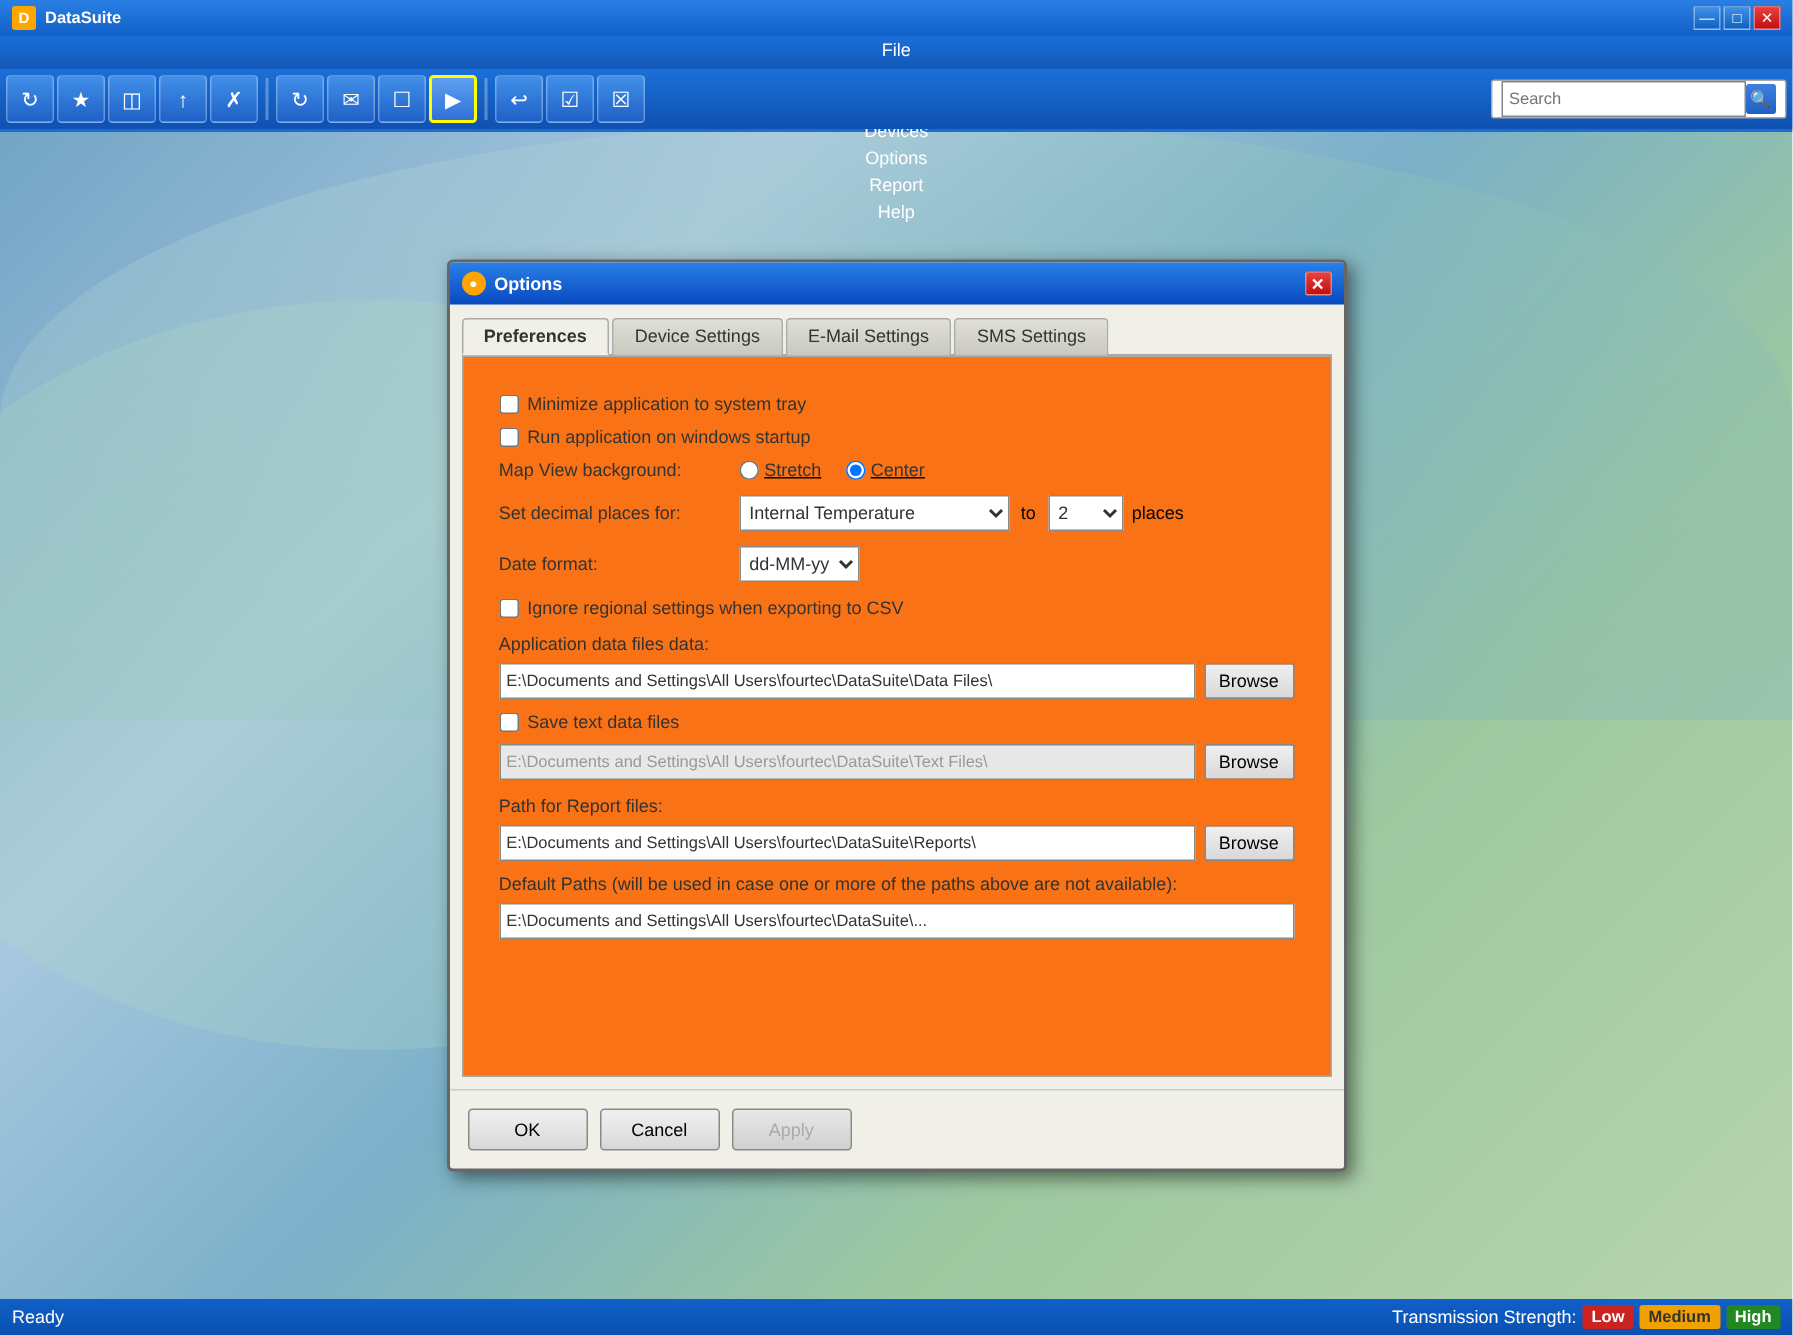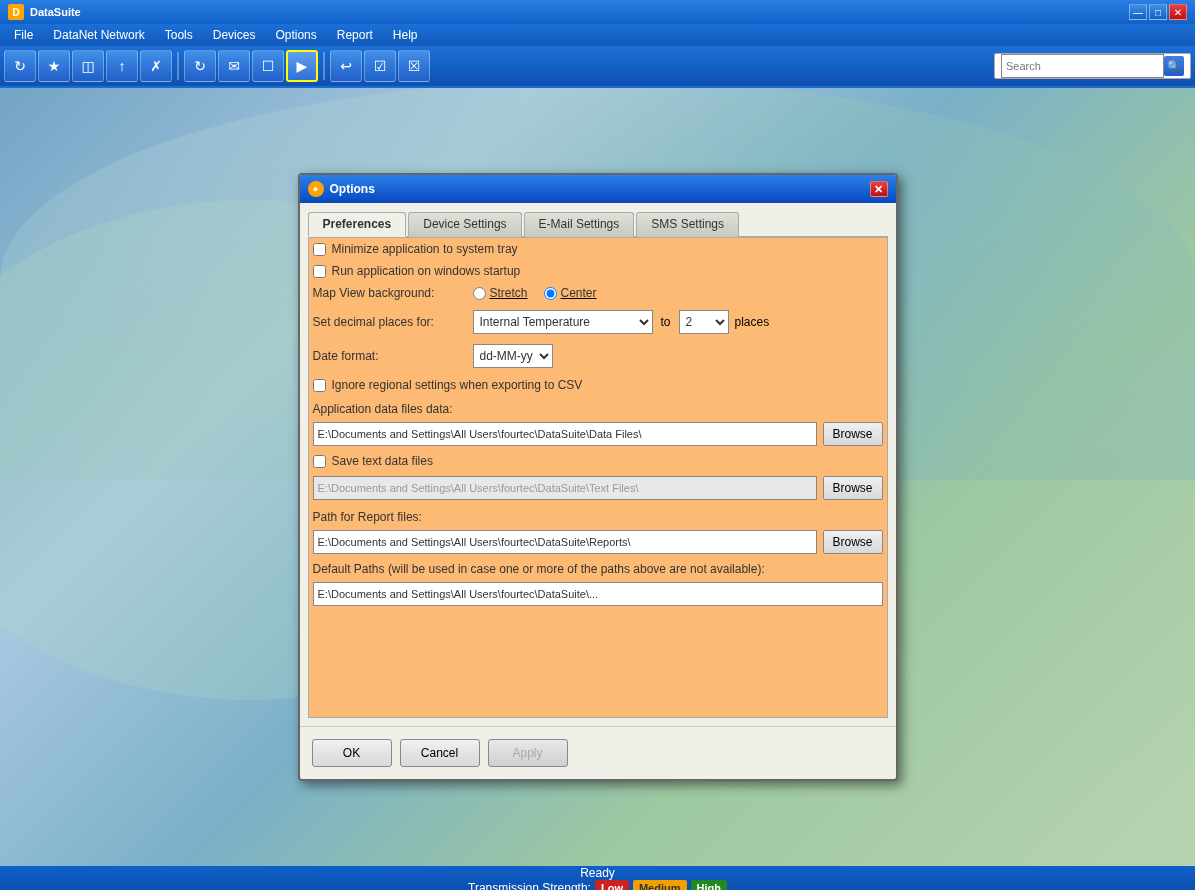--- a/index.html
+++ b/index.html
@@ -82,20 +82,21 @@
       cursor: pointer;
     }
     .title-btn.close { background: linear-gradient(180deg, #e84040, #c01010); }
 
     .menu-bar {
       height: 22px;
       display: flex;
       align-items: center;
       padding: 0 4px;
       background: linear-gradient(180deg, #1a70d8 0%, #1258b8 100%);
+      flex-direction: column;
     }
     .menu-item {
       color: white;
       font-size: 12px;
       padding: 2px 10px;
       cursor: pointer;
       border-radius: 2px;
     }
 
     .toolbar {
@@ -157,21 +158,20 @@
     .statusbar {
       position: absolute;
       bottom: 0; left: 0; right: 0;
       height: 24px;
       background: linear-gradient(180deg, #1060c8 0%, #0a50b0 100%);
       display: flex;
       align-items: center;
       padding: 0 8px;
       justify-content: space-between;
       z-index: 100;
-      flex-direction: column;
     }
     .status-text {
       color: white;
       font-size: 12px;
     }
     .transmission-strength {
       display: flex;
       align-items: center;
       gap: 4px;
     }
@@ -274,22 +274,22 @@
       background: #f0f0e8;
       border-bottom: 2px solid #f0f0e8;
       font-weight: bold;
       z-index: 1;
     }
 
     
     .tab-content {
       border: 1px solid #aaa;
       border-top: none;
-      background: #fdba74;
-      padding: 4px;
+      background: #f97316;
+      padding: 24px;
       min-height: 480px;
     }
 
     
     .form-row {
       display: flex;
       align-items: center;
       margin-bottom: 10px;
     }
     .checkbox-row {

